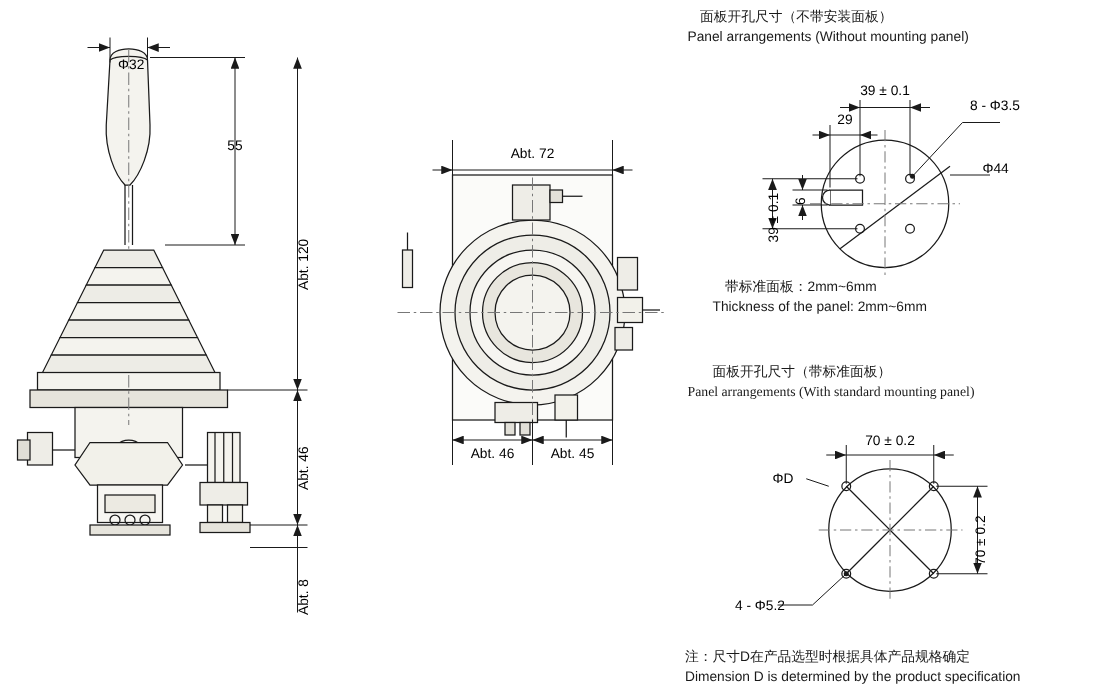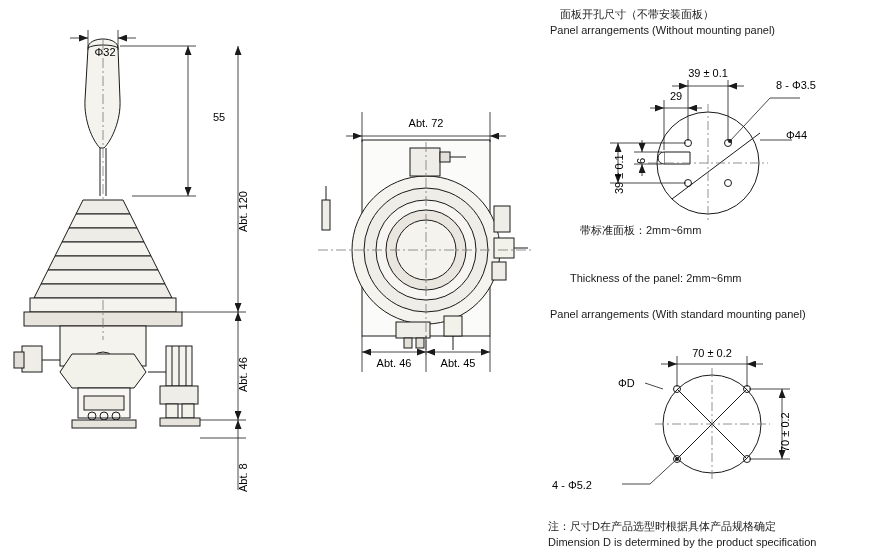--- a/index.html
+++ b/index.html
@@ -229,45 +229,46 @@
       <line x1="763" y1="364" x2="747" y2="364" marker-end="url(#ah)"></line>
       <line x1="677" y1="364" x2="747" y2="364"></line>
 
       <line x1="749" y1="389" x2="790" y2="389"></line>
       <line x1="749" y1="459" x2="790" y2="459"></line>
       <line x1="782" y1="389" x2="782" y2="459" marker-start="url(#ahs)" marker-end="url(#ah)"></line>
     </g>
   </svg>
 
   <div class="lbl c" style="left:84px;top:22px;width:42px;margin-top:23px;">Φ32</div>
-  <div class="lbl c" style="left:176px;top:110px;width:24px;margin-left:31px;">55</div>
+  <div class="lbl c" style="left:176px;top:110px;width:24px;">55</div>
   <div class="lbl rot" style="left:236px;top:232px;">Abt. 120</div>
   <div class="lbl rot" style="left:236px;top:392px;">Abt. 46</div>
   <div class="lbl rot" style="left:236px;top:492px;">Abt. 8</div>
 
   <div class="lbl c" style="left:396px;top:116px;width:60px;">Abt. 72</div>
   <div class="lbl c" style="left:364px;top:356px;width:60px;">Abt. 46</div>
   <div class="lbl c" style="left:428px;top:356px;width:60px;">Abt. 45</div>
 
   <div class="cap" style="left:560px;top:6px;width:300px;">面板开孔尺寸（不带安装面板）</div>
   <div class="cap" style="left:550px;top:22px;width:320px;">Panel arrangements (Without mounting panel)</div>
 
   <div class="lbl c" style="left:676px;top:66px;width:64px;">39 ± 0.1</div>
   <div class="lbl c" style="left:660px;top:89px;width:32px;">29</div>
   <div class="lbl rot" style="left:612px;top:194px;">39 ± 0.1</div>
   <div class="lbl rot" style="left:634px;top:164px;">6</div>
   <div class="lbl" style="left:776px;top:78px;">8 - Φ3.5</div>
   <div class="lbl" style="left:786px;top:128px;">Φ44</div>
 
   <div class="cap" style="left:580px;top:222px;width:280px;">带标准面板：2mm~6mm</div>
-  <div class="cap" style="left:570px;top:238px;width:300px;margin-top:32px;">Thickness of the panel: 2mm~6mm</div>
-
-  <div class="cap" style="left:550px;top:306px;width:330px;">Panel arrangements (With standard mounting panel)</div>
+  <div class="cap" style="left:570px;top:238px;width:300px;">Thickness of the panel: 2mm~6mm</div>
+
+  <div class="cap" style="left:570px;top:290px;width:290px;">面板开孔尺寸（带标准面板）</div>
+  <div class="cap" style="left:550px;top:306px;width:330px;font-family:Liberation Serif, serif;">Panel arrangements (With standard mounting panel)</div>
 
   <div class="lbl c" style="left:680px;top:346px;width:64px;">70 ± 0.2</div>
   <div class="lbl rot" style="left:778px;top:452px;">70 ± 0.2</div>
   <div class="lbl" style="left:618px;top:376px;">ΦD</div>
-  <div class="lbl" style="left:552px;top:478px;">4 - Φ5.2</div>
+  <div class="lbl" style="left:588px;top:478px;">4 - Φ5.2</div>
 
   <div class="cap" style="left:548px;top:518px;width:320px;">注：尺寸D在产品选型时根据具体产品规格确定</div>
   <div class="cap" style="left:548px;top:534px;width:340px;">Dimension D is determined by the product specification</div>
 
 </div>
 
 </body></html>

